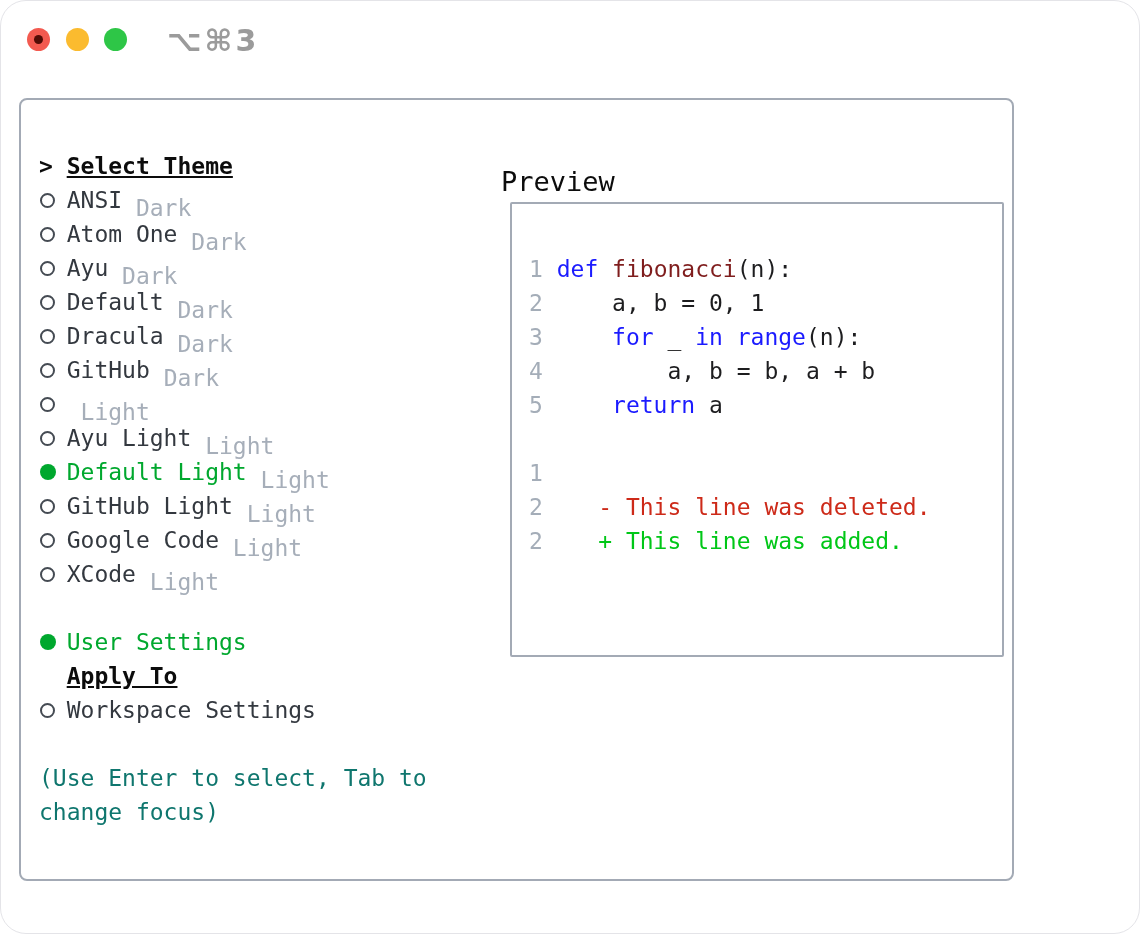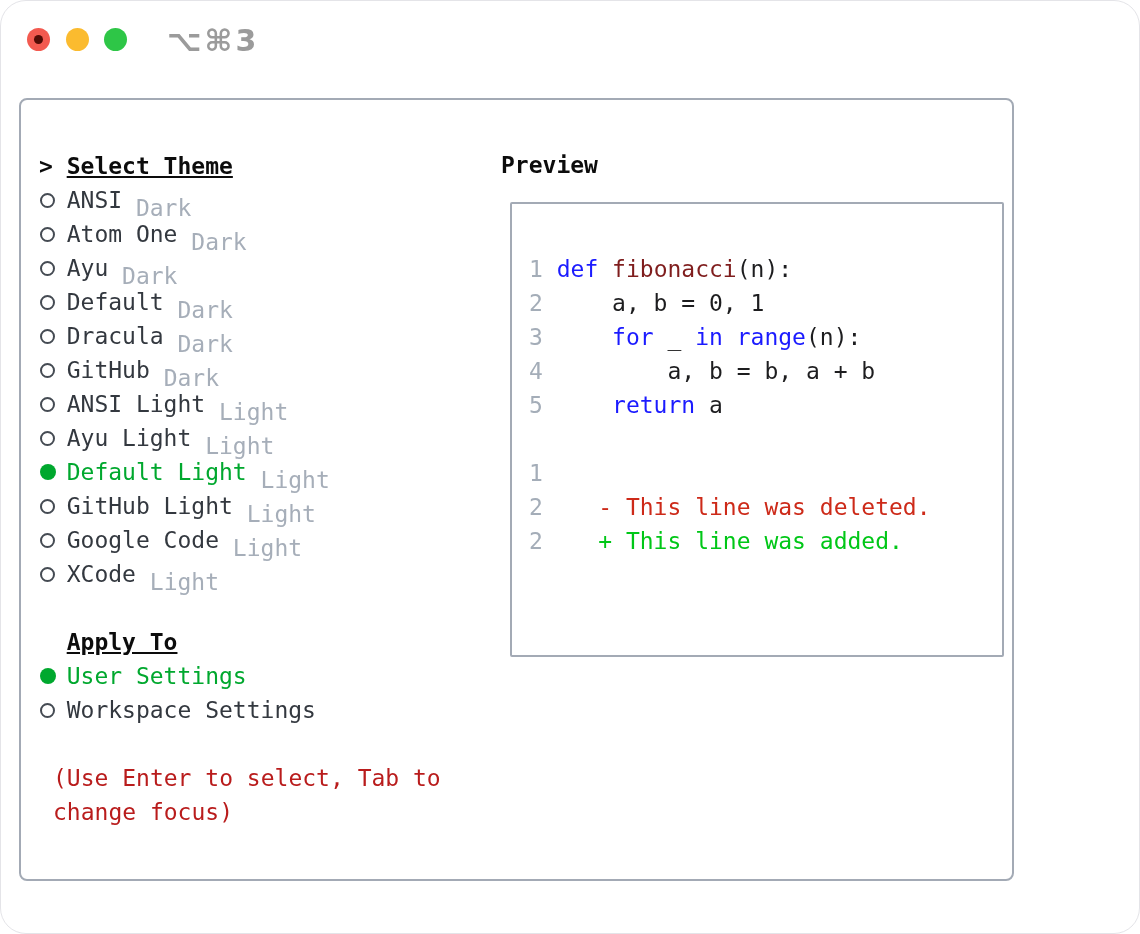--- a/index.html
+++ b/index.html
@@ -24,26 +24,26 @@
   .col-left{position:absolute;left:18px;top:49px;font-size:23px;}
   .row{height:34px;line-height:34px;display:flex;align-items:center;white-space:pre;}
   .marker{display:inline-flex;width:27.7px;align-items:center;flex:none;}
   .arrow{font-weight:bold;color:#0c0c0c;}
   .circle{width:15px;height:15px;box-sizing:border-box;border:2px solid #454b53;border-radius:50%;margin-left:1px;}
   .row.selected .circle{border:none;background:#00a82e;width:16px;height:16px;}
   .hdr{font-weight:bold;color:#0c0c0c;text-decoration:underline;}
   .label{color:#33383f;}
   .row.selected .label{color:#00a82e;}
   .suffix{color:#a6aeb9;margin-left:1ch;margin-top:16px;}
-  .row.help{display:block;color:#b91c1c;margin-left:14px;}
+  .row.help{display:block;color:#0f766e;}
   .row.blank{pointer-events:none;}
 
   
-  .preview-hdr{position:absolute;left:480px;top:48px;height:34px;line-height:34px;
-               font-size:23px;font-weight:bold;color:#0c0c0c;}
+  .preview-hdr{position:absolute;left:480px;top:65px;height:34px;line-height:34px;
+               font-size:27px;font-weight:normal;color:#0c0c0c;}
   .preview-box{position:absolute;left:489px;top:102px;width:473px;height:403px;box-sizing:content-box;
                border:2px solid #a3aab5;border-radius:2px;background:#ffffff;
                padding:48px 0 0 17px;overflow:hidden;}
   .pline{height:34px;line-height:34px;font-size:23px;white-space:pre;display:flex;}
   .gut{display:inline-block;width:2ch;color:#a4adb8;flex:none;white-space:pre;}
   .code{white-space:pre;color:#1d1d1f;}
   .c-kw{color:#1b1bff;}
   .c-fn{color:#7f1d1d;}
   .c-ctx{color:#99a1ab;}
   .c-del{color:#cd2a19;}
@@ -81,45 +81,45 @@
       <div class="row">
         <span class="marker"><span class="circle"></span></span><span class="label">Default</span><span class="suffix">Dark</span>
       </div>
       <div class="row">
         <span class="marker"><span class="circle"></span></span><span class="label">Dracula</span><span class="suffix">Dark</span>
       </div>
       <div class="row">
         <span class="marker"><span class="circle"></span></span><span class="label">GitHub</span><span class="suffix">Dark</span>
       </div>
       <div class="row">
-        <span class="marker"><span class="circle"></span></span><span class="label">ANSI Light</span><span class="suffix">Light</span>
+        <span class="marker"><span class="circle"></span></span><span class="suffix">Light</span>
       </div>
       <div class="row">
         <span class="marker"><span class="circle"></span></span><span class="label">Ayu Light</span><span class="suffix">Light</span>
       </div>
       <div class="row selected">
         <span class="marker"><span class="circle"></span></span><span class="label">Default Light</span><span class="suffix">Light</span>
       </div>
       <div class="row">
         <span class="marker"><span class="circle"></span></span><span class="label">GitHub Light</span><span class="suffix">Light</span>
       </div>
       <div class="row">
         <span class="marker"><span class="circle"></span></span><span class="label">Google Code</span><span class="suffix">Light</span>
       </div>
       <div class="row">
         <span class="marker"><span class="circle"></span></span><span class="label">XCode</span><span class="suffix">Light</span>
       </div>
 
       <div class="row blank"></div>
 
+      <div class="row selected">
+        <span class="marker"><span class="circle"></span></span><span class="label">User Settings</span>
+      </div>
       <div class="row">
         <span class="marker"></span><span class="hdr">Apply To</span>
-      </div>
-      <div class="row selected">
-        <span class="marker"><span class="circle"></span></span><span class="label">User Settings</span>
       </div>
       <div class="row">
         <span class="marker"><span class="circle"></span></span><span class="label">Workspace Settings</span>
       </div>
 
       <div class="row blank"></div>
 
       <div class="row help">(Use Enter to select, Tab to</div>
       <div class="row help">change focus)</div>
     </div>

